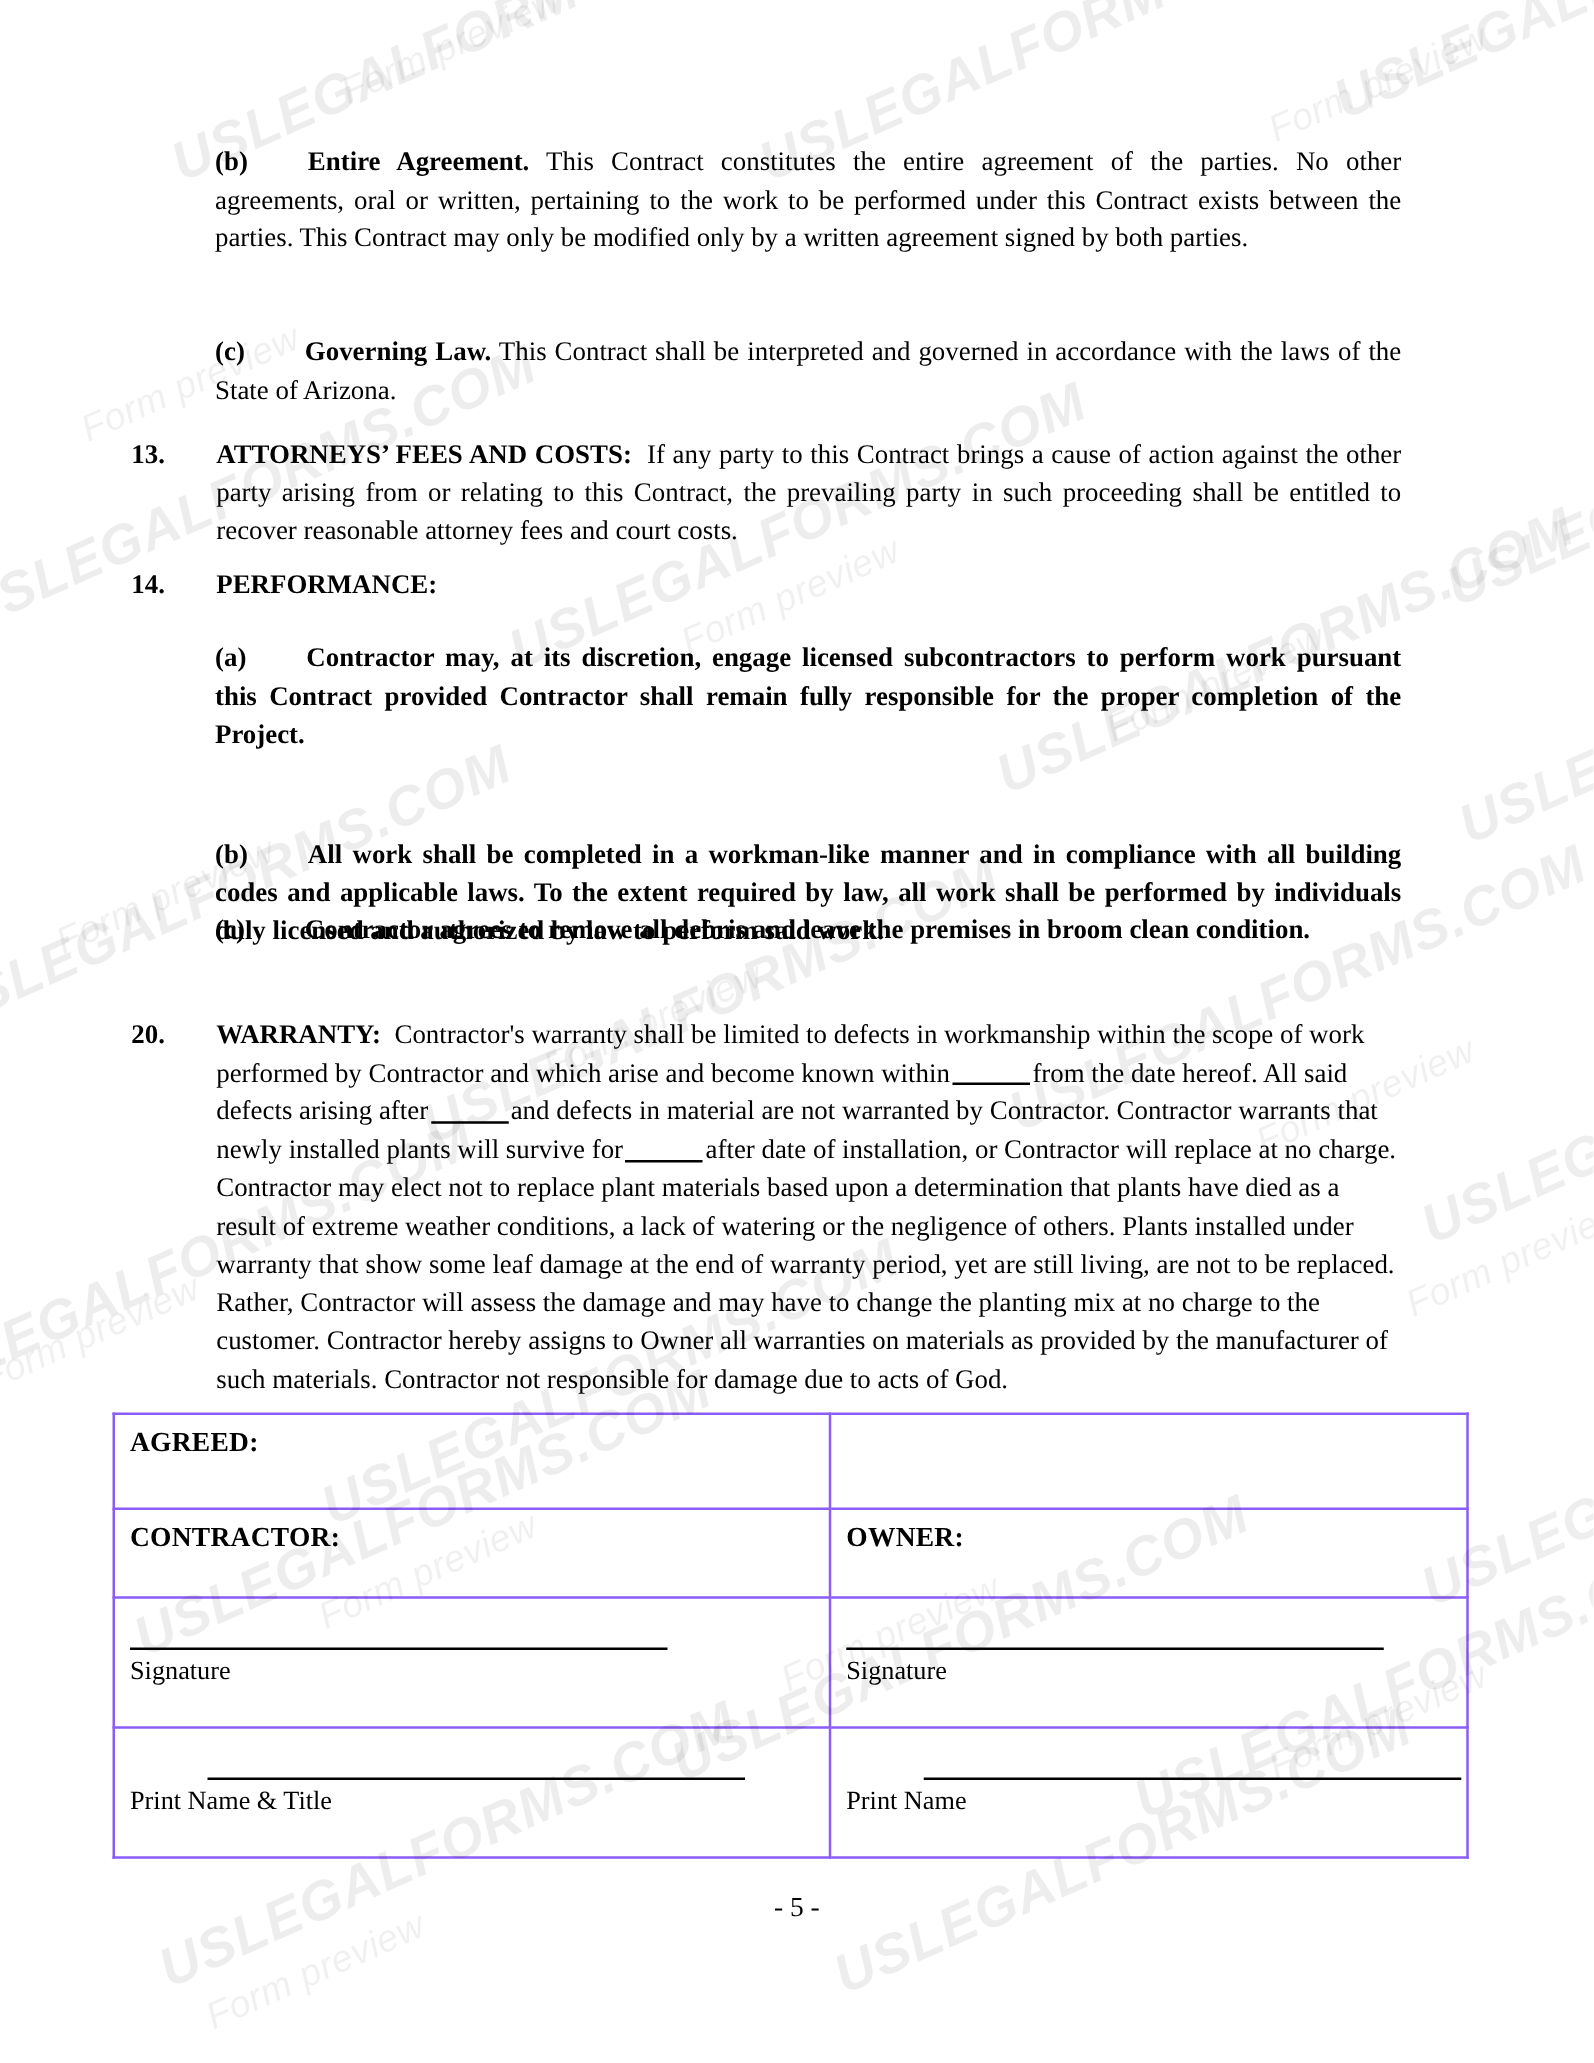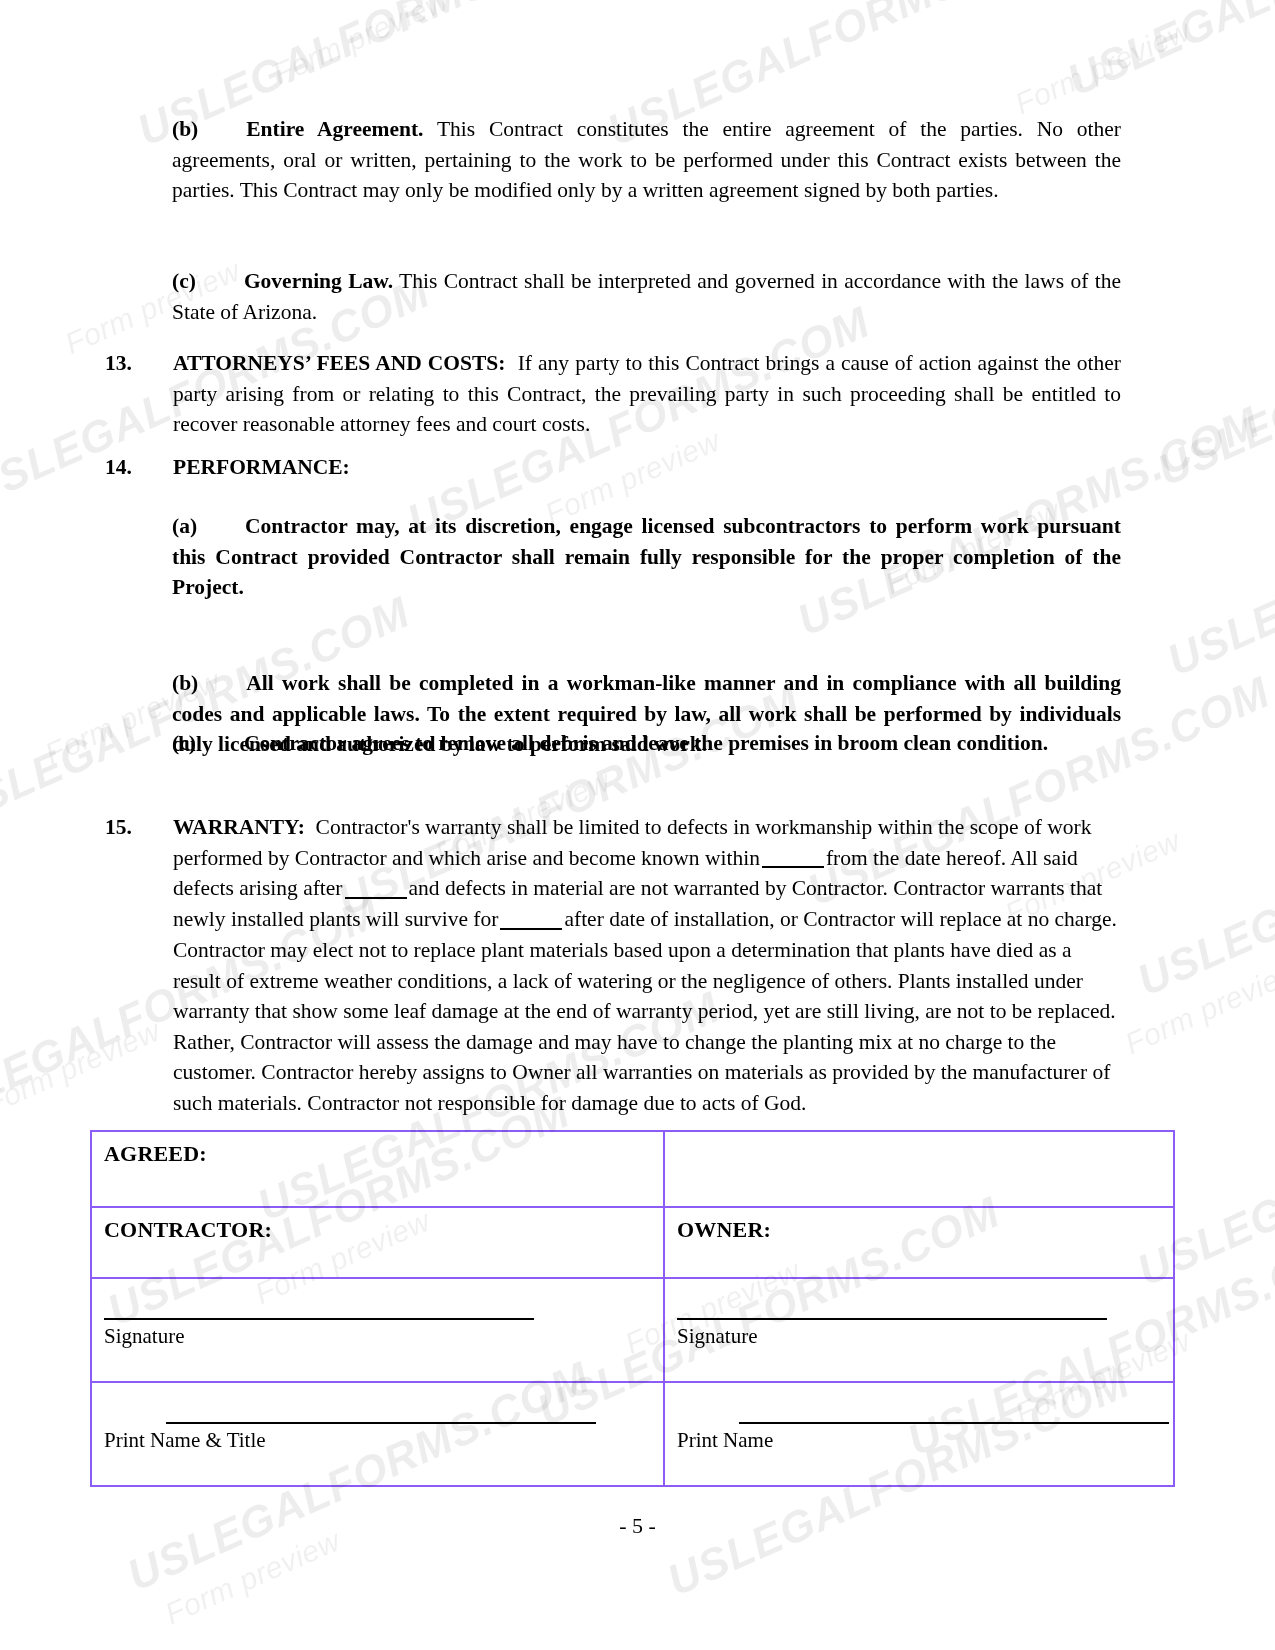--- a/index.html
+++ b/index.html
@@ -268,21 +268,21 @@
       </p>
     </div>
 
     <div class="block lettered" style="left:172px; top:728px; width:949px;">
       <p class="para b">
         <span class="lbl">(c)</span><span class="tab"></span><span>Contractor agrees to remove all debris and leave the premises in broom clean condition.</span>
       </p>
     </div>
 
     <div class="numbered" style="left:105px; top:812px; width:1016px;">
-      <span class="num">15.</span>
+      <span class="num">20.</span>
       <div class="body">
         <p class="para left">
           <span class="b">WARRANTY:</span>&nbsp;
           <span>Contractor's warranty shall be limited to defects in workmanship within the scope of work performed by Contractor and which arise and become known within</span><span class="fill"></span><span>from the date hereof. All said defects arising after</span><span class="fill"></span><span>and defects in material are not warranted by Contractor. Contractor warrants that newly installed plants will survive for</span><span class="fill"></span><span>after date of installation, or Contractor will replace at no charge. Contractor may elect not to replace plant materials based upon a determination that plants have died as a result of extreme weather conditions, a lack of watering or the negligence of others. Plants installed under warranty that show some leaf damage at the end of warranty period, yet are still living, are not to be replaced. Rather, Contractor will assess the damage and may have to change the planting mix at no charge to the customer. Contractor hereby assigns to Owner all warranties on materials as provided by the manufacturer of such materials. Contractor not responsible for damage due to acts of God.</span>
         </p>
       </div>
     </div>
 
     <table class="sig-table">
       <tbody>

